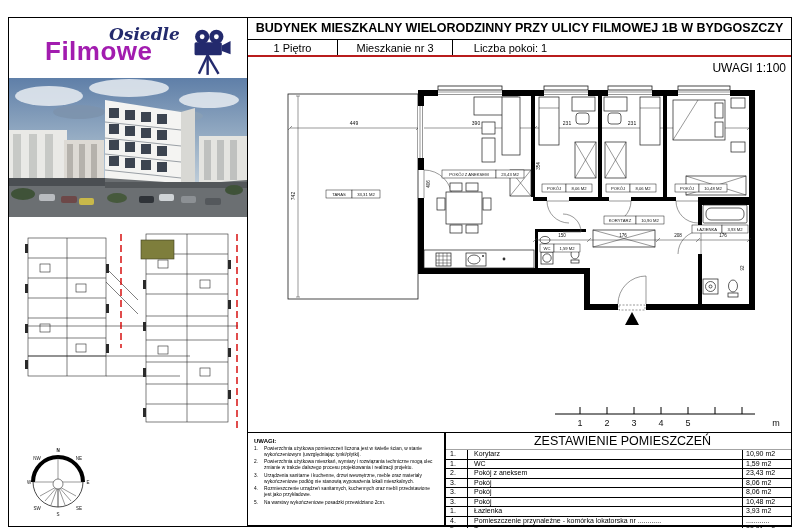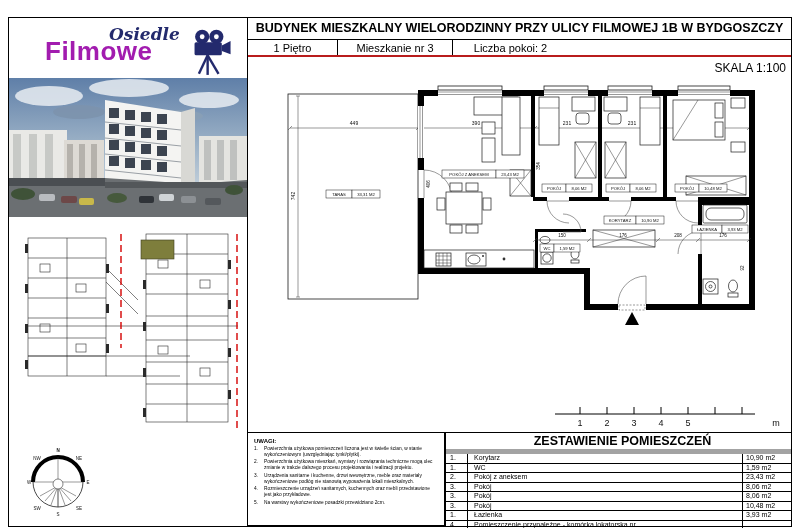--- a/index.html
+++ b/index.html
@@ -20,21 +20,21 @@
   .hdr-cell:last-child{border-right:none;}
   .c1{width:89px;}.c2{width:114px;}.c3{width:115px;}.c4{flex:1;}
   .skala{left:560px;top:61px;width:226px;text-align:right;font-size:12px;}
   
   .notes-box{left:247px;top:432px;width:198px;height:94px;border:1px solid #000;box-sizing:border-box;padding:5px 6px;}
   .notes-title{font-size:6px;font-weight:bold;margin-bottom:2px;}
   .note-item{display:flex;font-size:4.8px;line-height:1.25;margin-bottom:1.5px;}
   .note-no{width:10px;flex:none;}
   
   .tbl{left:445px;top:432px;width:346px;height:94px;border-left:1px solid #000;border-top:1px solid #000;box-sizing:border-box;background:#fff;}
-  .tbl-title{height:16px;border-bottom:5px solid #a3a3a3;display:flex;align-items:center;justify-content:center;font-size:12.5px;font-weight:bold;padding-left:8px;}
+  .tbl-title{height:16px;border-bottom:1px solid #a3a3a3;display:flex;align-items:center;justify-content:center;font-size:12.5px;font-weight:normal;padding-left:8px;}
   .tbl-row{display:flex;height:8.5px;border-bottom:1px solid #000;font-size:7px;line-height:8px;}
   .tbl-row:last-child{border-bottom:none;}
   .td-no{width:22px;border-right:1px solid #000;padding-left:4px;box-sizing:border-box;}
   .td-name{flex:1;border-right:1px solid #000;padding-left:6px;box-sizing:border-box;white-space:nowrap;overflow:hidden;}
   .td-area{width:48px;padding-left:3px;box-sizing:border-box;}
   svg text{font-family:"Liberation Sans",sans-serif;fill:#111;}
   .wall{fill:#000;stroke:none;}
   .thin{fill:none;stroke:#1a1a1a;stroke-width:0.8;}
   .furn{fill:#fff;stroke:#1a1a1a;stroke-width:0.7;}
   .arc{fill:none;stroke:#555;stroke-width:0.6;}
@@ -243,23 +243,23 @@
     <text x="11" y="64">SW</text>
     <text x="3" y="38">W</text>
     <text x="11" y="14">NW</text>
   </g>
 </svg>
 
 <div class="abs hdr-title">BUDYNEK MIESZKALNY WIELORODZINNY PRZY ULICY FILMOWEJ 1B W BYDGOSZCZY</div>
 <div class="abs hdr-row">
   <div class="hdr-cell c1">1 Piętro</div>
   <div class="hdr-cell c2">Mieszkanie nr 3</div>
-  <div class="hdr-cell c3">Liczba pokoi: 2</div>
+  <div class="hdr-cell c3">Liczba pokoi: 1</div>
 </div>
-<div class="abs skala">SKALA 1:100</div>
+<div class="abs skala">UWAGI 1:100</div>
 
 <svg class="abs" style="left:278px;top:84px;" width="517" height="248" viewBox="0 0 517 248">
 
   <g>
     <rect x="10" y="10" width="130" height="205" class="thin"></rect>
     <line x1="20" y1="12" x2="20" y2="213" class="dim"></line>
     <line x1="18" y1="12" x2="22" y2="12" class="dim"></line>
       <line x1="18" y1="213" x2="22" y2="213" class="dim"></line>
     <text x="17" y="112" font-size="5" text-anchor="middle" transform="rotate(-90,17,112)">742</text>
   </g>

